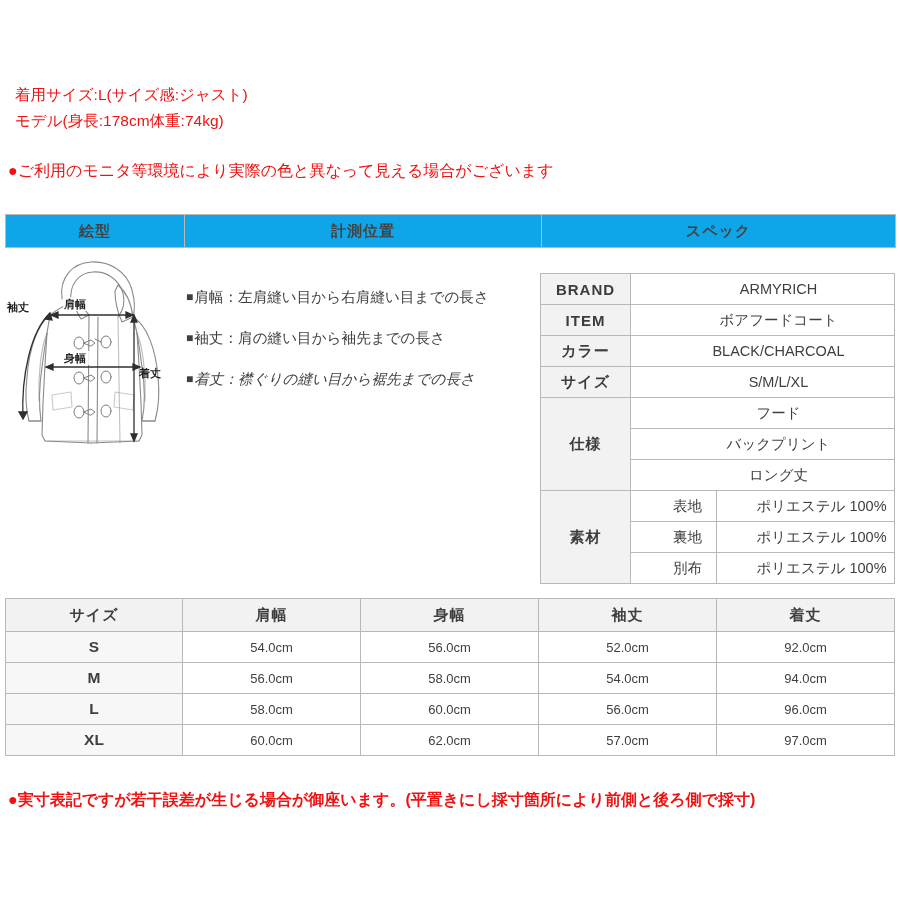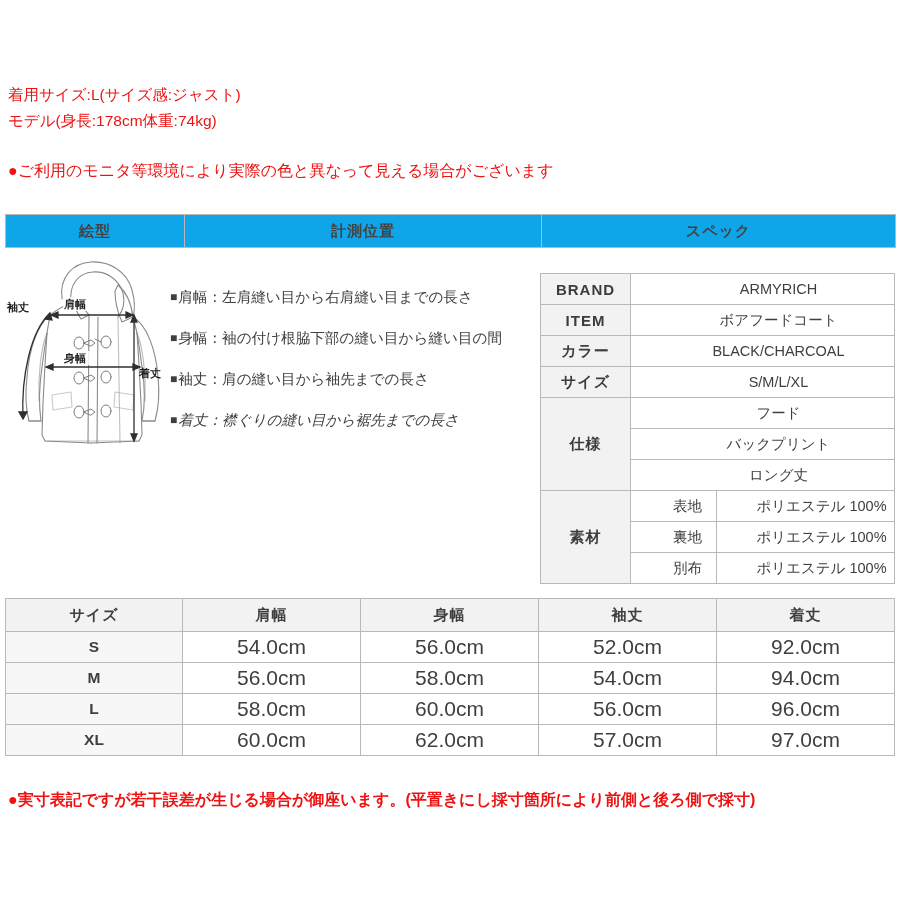--- a/index.html
+++ b/index.html
@@ -12,21 +12,21 @@
     height: 900px;
     font-family: "Liberation Sans", "DejaVu Sans", sans-serif;
     color: #3a3a3a;
     position: relative;
     overflow: hidden;
   }
 
   
   .intro {
     position: absolute;
-    left: 8px;
+    left: 15px;
     top: 82px;
     color: #ef1212;
     font-size: 15.5px;
     line-height: 26px;
     white-space: nowrap;
     font-weight: 400;
   }
   .monitor-note {
     position: absolute;
     left: 8px;
@@ -73,21 +73,21 @@
     left: 5px;
     top: 255px;
     width: 178px;
     height: 250px;
   }
   .diagram-wrap svg { display: block; }
 
   
   .measure-list {
     position: absolute;
-    left: 170px;
+    left: 186px;
     top: 286px;
     width: 345px;
     font-size: 14.6px;
     line-height: 23px;
     color: #3f3f3f;
   }
   .measure-list .m-item {
     margin-bottom: 18px;
   }
   .measure-list .m-item:last-child { margin-bottom: 0; font-style: italic; }
@@ -136,21 +136,21 @@
   }
   #size-table th {
     height: 32px;
     background: #f2f2f2;
     font-size: 15px;
     font-weight: bold;
     letter-spacing: 1px;
   }
   #size-table td {
     height: 30px;
-    font-size: 21px;
+    font-size: 13px;
     background: #ffffff;
   }
   #size-table td.sz {
     background: #f7f7f7;
     font-weight: bold;
     font-size: 15.5px;
   }
   #size-table col.c-size { width: 177px; }
 
   
@@ -269,23 +269,20 @@
       <rect x="132" y="112" width="30" height="14" fill="#ffffff" opacity="0.0" stroke="none"></rect>
       <text x="134" y="122">着丈</text>
       <text x="2" y="56">袖丈</text>
     </g>
   </svg>
 </div>
 
 <div class="measure-list">
   <div class="m-item">
     <span class="sq">■</span><span>肩幅：左肩縫い目から右肩縫い目までの長さ</span>
-  </div>
-  <div class="m-item">
-    <span class="sq">■</span><span>身幅：袖の付け根脇下部の縫い目から縫い目の間</span>
   </div>
   <div class="m-item">
     <span class="sq">■</span><span>袖丈：肩の縫い目から袖先までの長さ</span>
   </div>
   <div class="m-item">
     <span class="sq">■</span><span>着丈：襟ぐりの縫い目から裾先までの長さ</span>
   </div>
 </div>
 
 <table class="tbl" id="spec-table">

